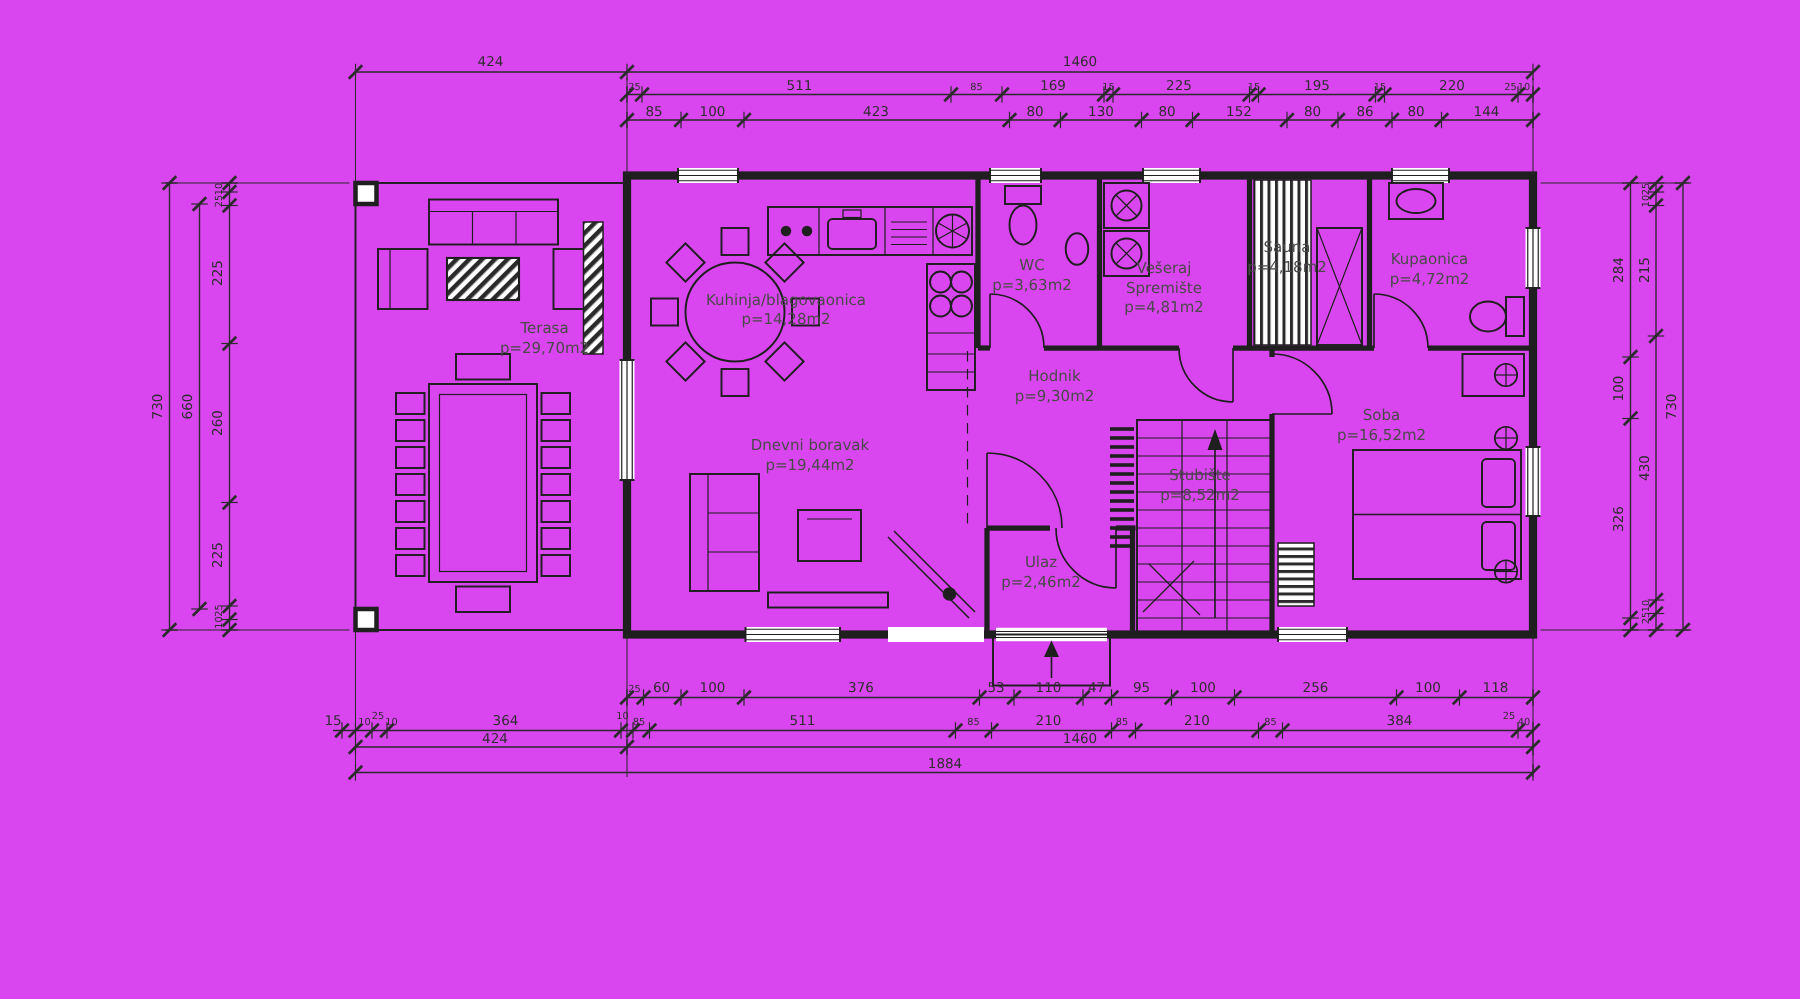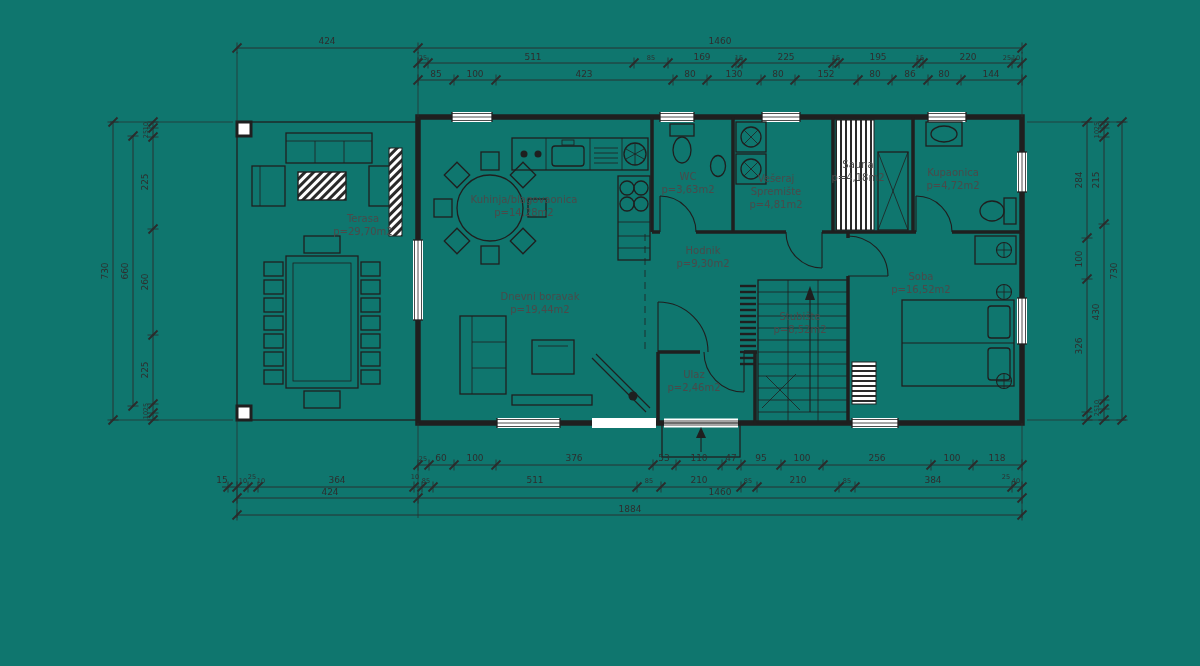--- a/index.html
+++ b/index.html
@@ -1,16 +1,16 @@
 <!DOCTYPE html>
 <html><head>
 <meta charset="utf-8">
 <style>
   html,body{margin:0;padding:0;background:#fff;}
-  #stage{position:relative;width:1200px;height:666px;background:#0f766e;overflow:hidden;
+  #stage{position:relative;width:1200px;height:666px;background:#d946ef;overflow:hidden;
          font-family:"DejaVu Sans","Liberation Sans",sans-serif;}
   svg{display:block;}
   .f  {fill:none;stroke:#1f1f1f;stroke-width:1.3;}
   .t  {fill:none;stroke:#1f1f1f;stroke-width:0.8;}
   .t2 {fill:none;stroke:#1f1f1f;stroke-width:1.1;}
   .wi {fill:none;stroke:#1f1f1f;stroke-width:3.5;}
   .wo {fill:none;stroke:#1f1f1f;stroke-width:5.5;}
   text.dim {font-family:"DejaVu Sans","Liberation Sans",sans-serif;font-size:9px;fill:#2e2e2e;}
   text.dim.small {font-size:6.5px;}
   text.room {font-family:"DejaVu Sans","Liberation Sans",sans-serif;font-size:10px;fill:#4a4a4a;}

